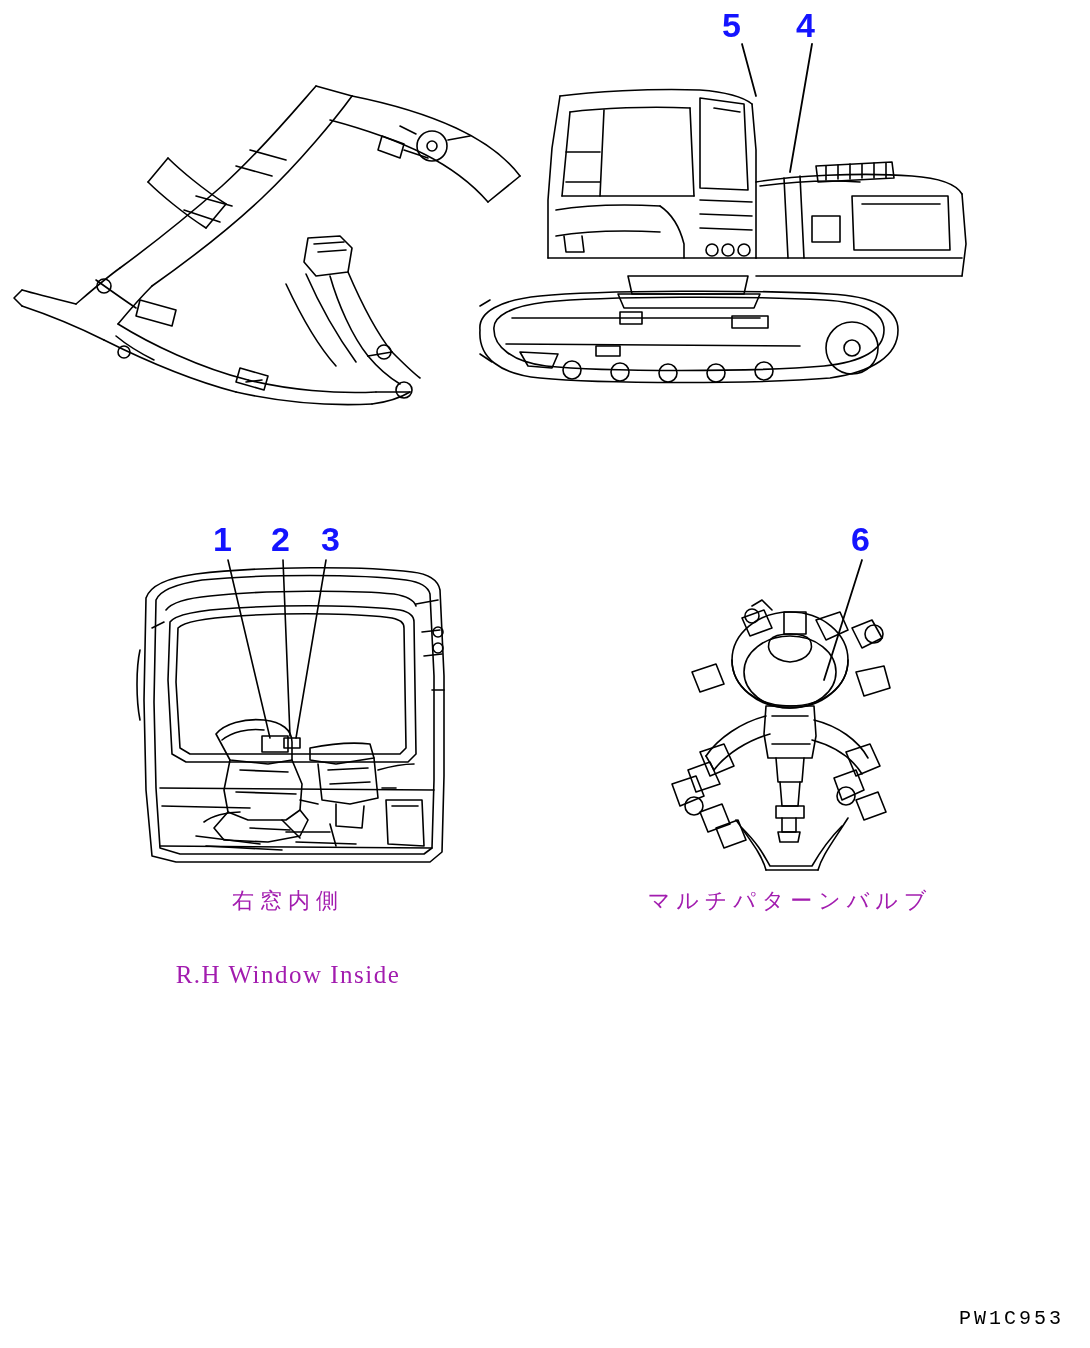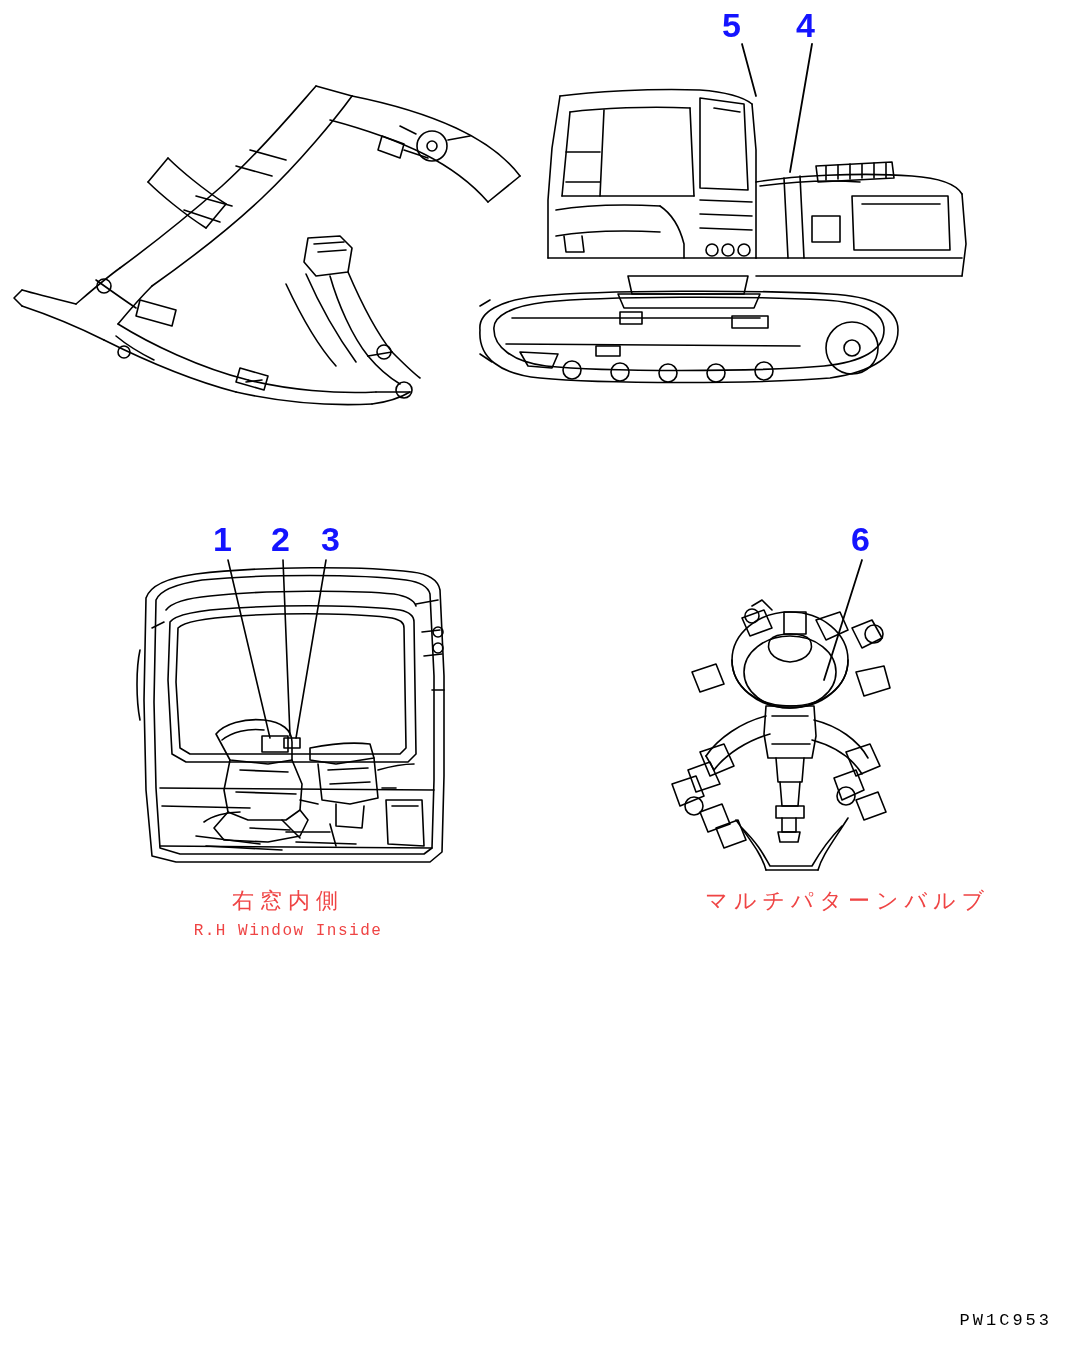--- a/index.html
+++ b/index.html
@@ -31,44 +31,45 @@
     color: #1414ff;
     font-family: "Liberation Sans", sans-serif;
     font-weight: bold;
     font-size: 34px;
     line-height: 34px;
     letter-spacing: 0px;
   }
   .caption {
     position: absolute;
     text-align: center;
-    color: #ef4444;
+    color: #a21caf;
     font-family: "Liberation Mono", monospace;
     white-space: nowrap;
   }
   .caption .jp {
     display: block;
     font-size: 22px;
     letter-spacing: 6px;
     line-height: 30px;
     font-family: "DejaVu Sans", sans-serif;
   }
   .caption .en {
     display: block;
-    font-size: 16px;
+    font-size: 25px;
     letter-spacing: 1.5px;
     line-height: 30px;
-    font-family: Liberation Mono, monospace;
+    font-family: Liberation Serif, serif;
+    margin-top: 44px;
   }
   .docid {
     position: absolute;
-    right: 38px;
+    right: 26px;
     bottom: 18px;
     font-family: "Liberation Mono", monospace;
-    font-size: 17px;
+    font-size: 20px;
     letter-spacing: 3px;
     color: #000000;
   }
 </style>
 </head>
 <body>
 
 <div class="page">
 
   <svg class="art" viewBox="0 0 1090 1348">
@@ -321,19 +322,19 @@
   <div class="callout" style="left:213px; top:522px;">1</div>
   <div class="callout" style="left:271px; top:522px;">2</div>
   <div class="callout" style="left:321px; top:522px;">3</div>
   <div class="callout" style="left:851px; top:522px;">6</div>
 
   <div class="caption" style="left:88px; top:886px; width:400px;">
     <span class="jp">右窓内側</span>
     <span class="en">R.H  Window Inside</span>
   </div>
 
-  <div class="caption" style="left:590px; top:886px; width:400px;text-align:right;">
+  <div class="caption" style="left:590px; top:886px; width:400px;">
     <span class="jp">マルチパターンバルブ</span>
   </div>
 
   <div class="docid">PW1C953</div>
 
 </div>
 
 </body></html>

